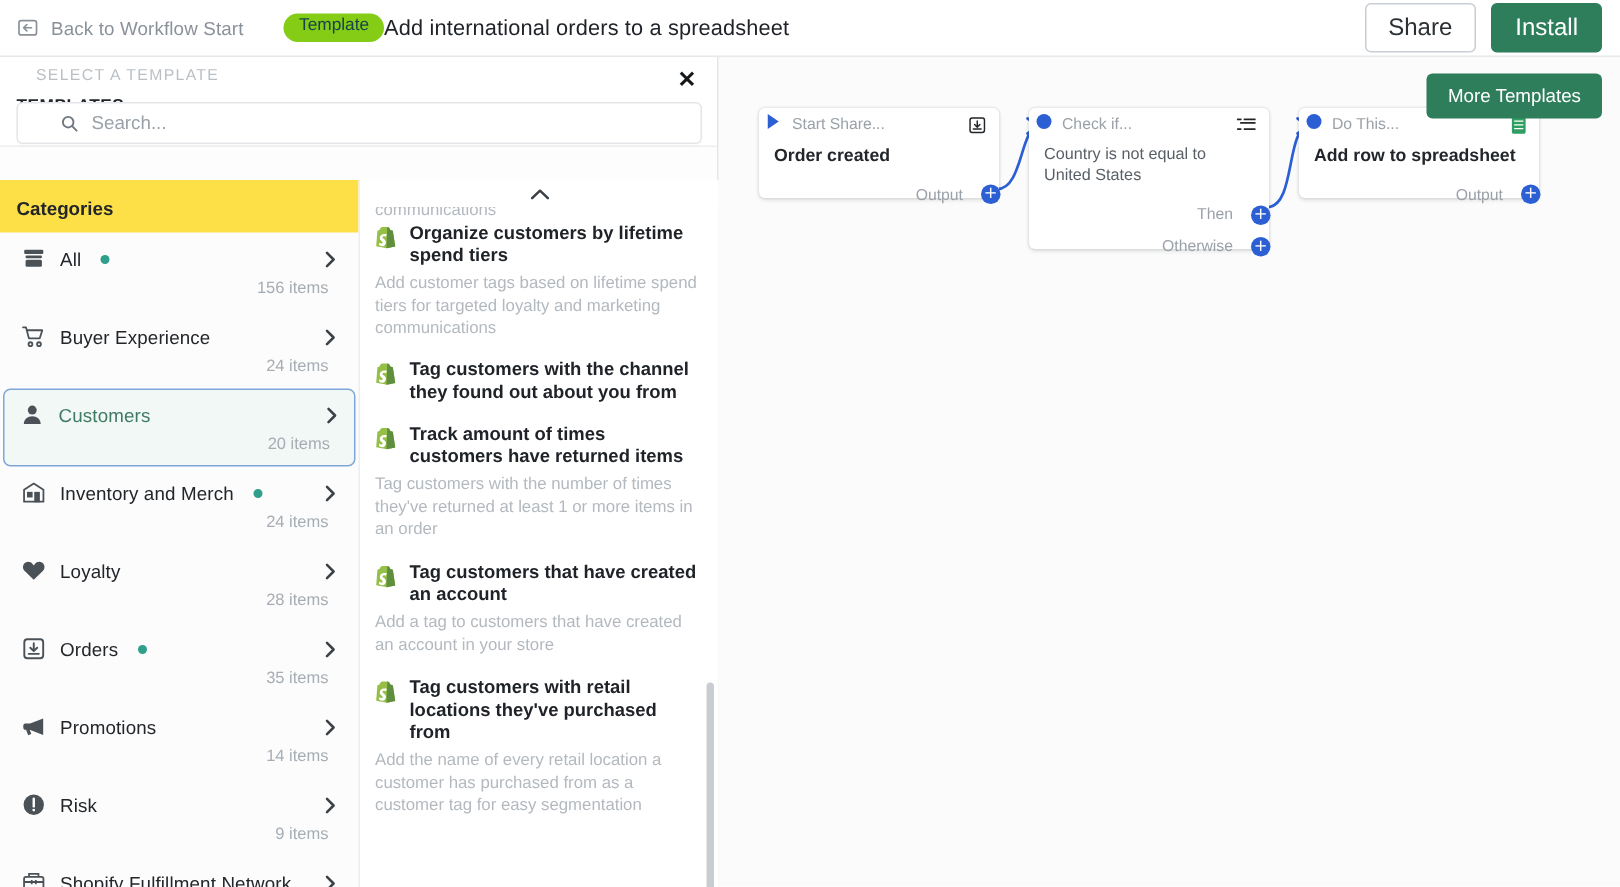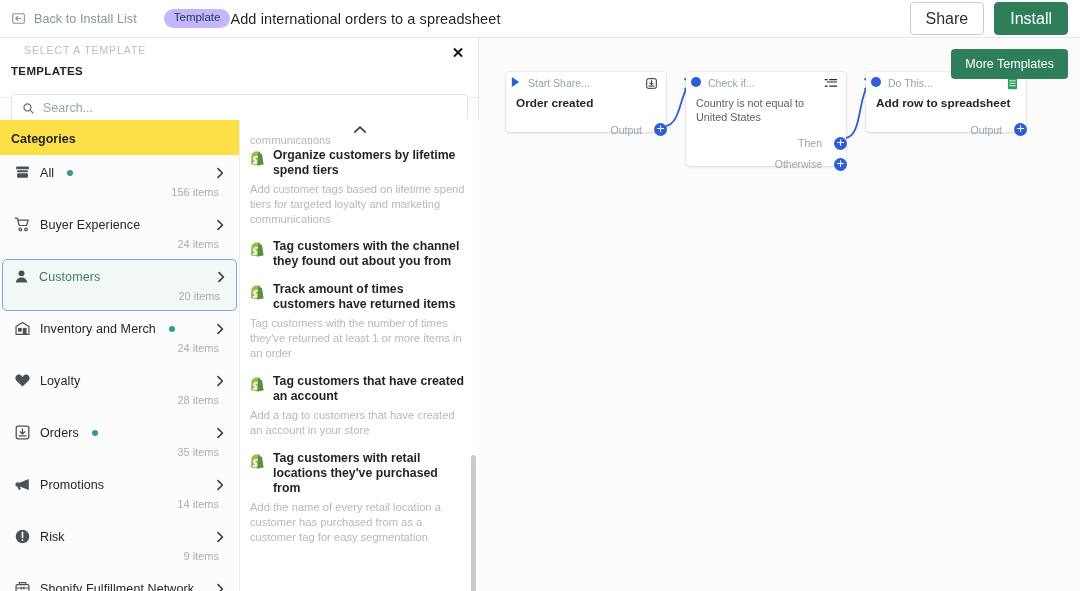--- a/index.html
+++ b/index.html
@@ -20,21 +20,21 @@
     z-index: 40;
   }
   #back-link {
     display: flex; align-items: center; gap: 8px;
     margin-left: 11px; cursor: pointer;
   }
   #back-link .lbl { font-size: 12.5px; color: #8a9199; letter-spacing: .1px; }
   .ico { display: inline-flex; align-items: center; justify-content: center; }
   #tpl-badge {
     margin-left: 27px;
-    background: #c4b5fd; color: #16424a;
+    background: #84cc16; color: #16424a;
     font-size: 11.5px; padding: 3px 10px 4px; border-radius: 11px;
     line-height: 1;
   }
   #doc-title {
     font-size: 14.5px; color: #1f2328; letter-spacing: .1px;
   }
   #topbar-actions {
     margin-left: auto; display: flex; align-items: center; gap: 10px; margin-right: 12px;
   }
   .btn {
@@ -63,23 +63,23 @@
     position: absolute; right: 9px; top: 4px;
     width: 22px; height: 22px; cursor: pointer;
     display: flex; align-items: center; justify-content: center;
     font-size: 15px; color: #16191c; font-weight: bold;
   }
   #panel-subhead {
     position: absolute; left: 11px; top: 27px;
     font-size: 11.5px; font-weight: bold; letter-spacing: .35px; color: #22262a;
   }
   #search-wrap {
-    position: absolute; left: 11px; top: 56px; width: 457px; height: 28px;
+    position: absolute; left: 11px; top: 30px; width: 457px; height: 28px;
     background: #fff; border: 1px solid #e3e5e8; border-radius: 4px;
-    display: flex; align-items: center; gap: 8px; padding: 0 10px;
+    display: flex; align-items: center; gap: 8px; padding: 0 28px;
     box-shadow: 0 1px 1px rgba(0,0,0,.02);
   }
   #search-input {
     border: 0; outline: 0; font-size: 12.5px; color: #2b3034;
     width: 100%; background: transparent; font-family: inherit;
   }
   #search-input::placeholder { color: #9aa1a8; }
 
   
   #cols {
@@ -184,21 +184,21 @@
 <body>
 
 <div id="topbar">
   <div id="back-link">
     <span class="ico">
       <svg width="15" height="15" viewBox="0 0 20 20" fill="none" stroke="#8a9199" stroke-width="1.5">
         <rect x="2.2" y="3.6" width="15.6" height="12.8" rx="2"></rect>
         <path d="M13.3 10H6.6M9.2 7.2 6.3 10l2.9 2.8" stroke-linecap="round" stroke-linejoin="round"></path>
       </svg>
     </span>
-    <span class="lbl">Back to Install List</span>
+    <span class="lbl">Back to Workflow Start</span>
   </div>
   <span id="tpl-badge">Template</span>
   <span id="doc-title">Add international orders to a spreadsheet</span>
   <div id="topbar-actions">
     <div class="btn" id="share-btn">Share</div>
     <div class="btn" id="install-btn">Install</div>
   </div>
 </div>
 
 <div id="panel">

